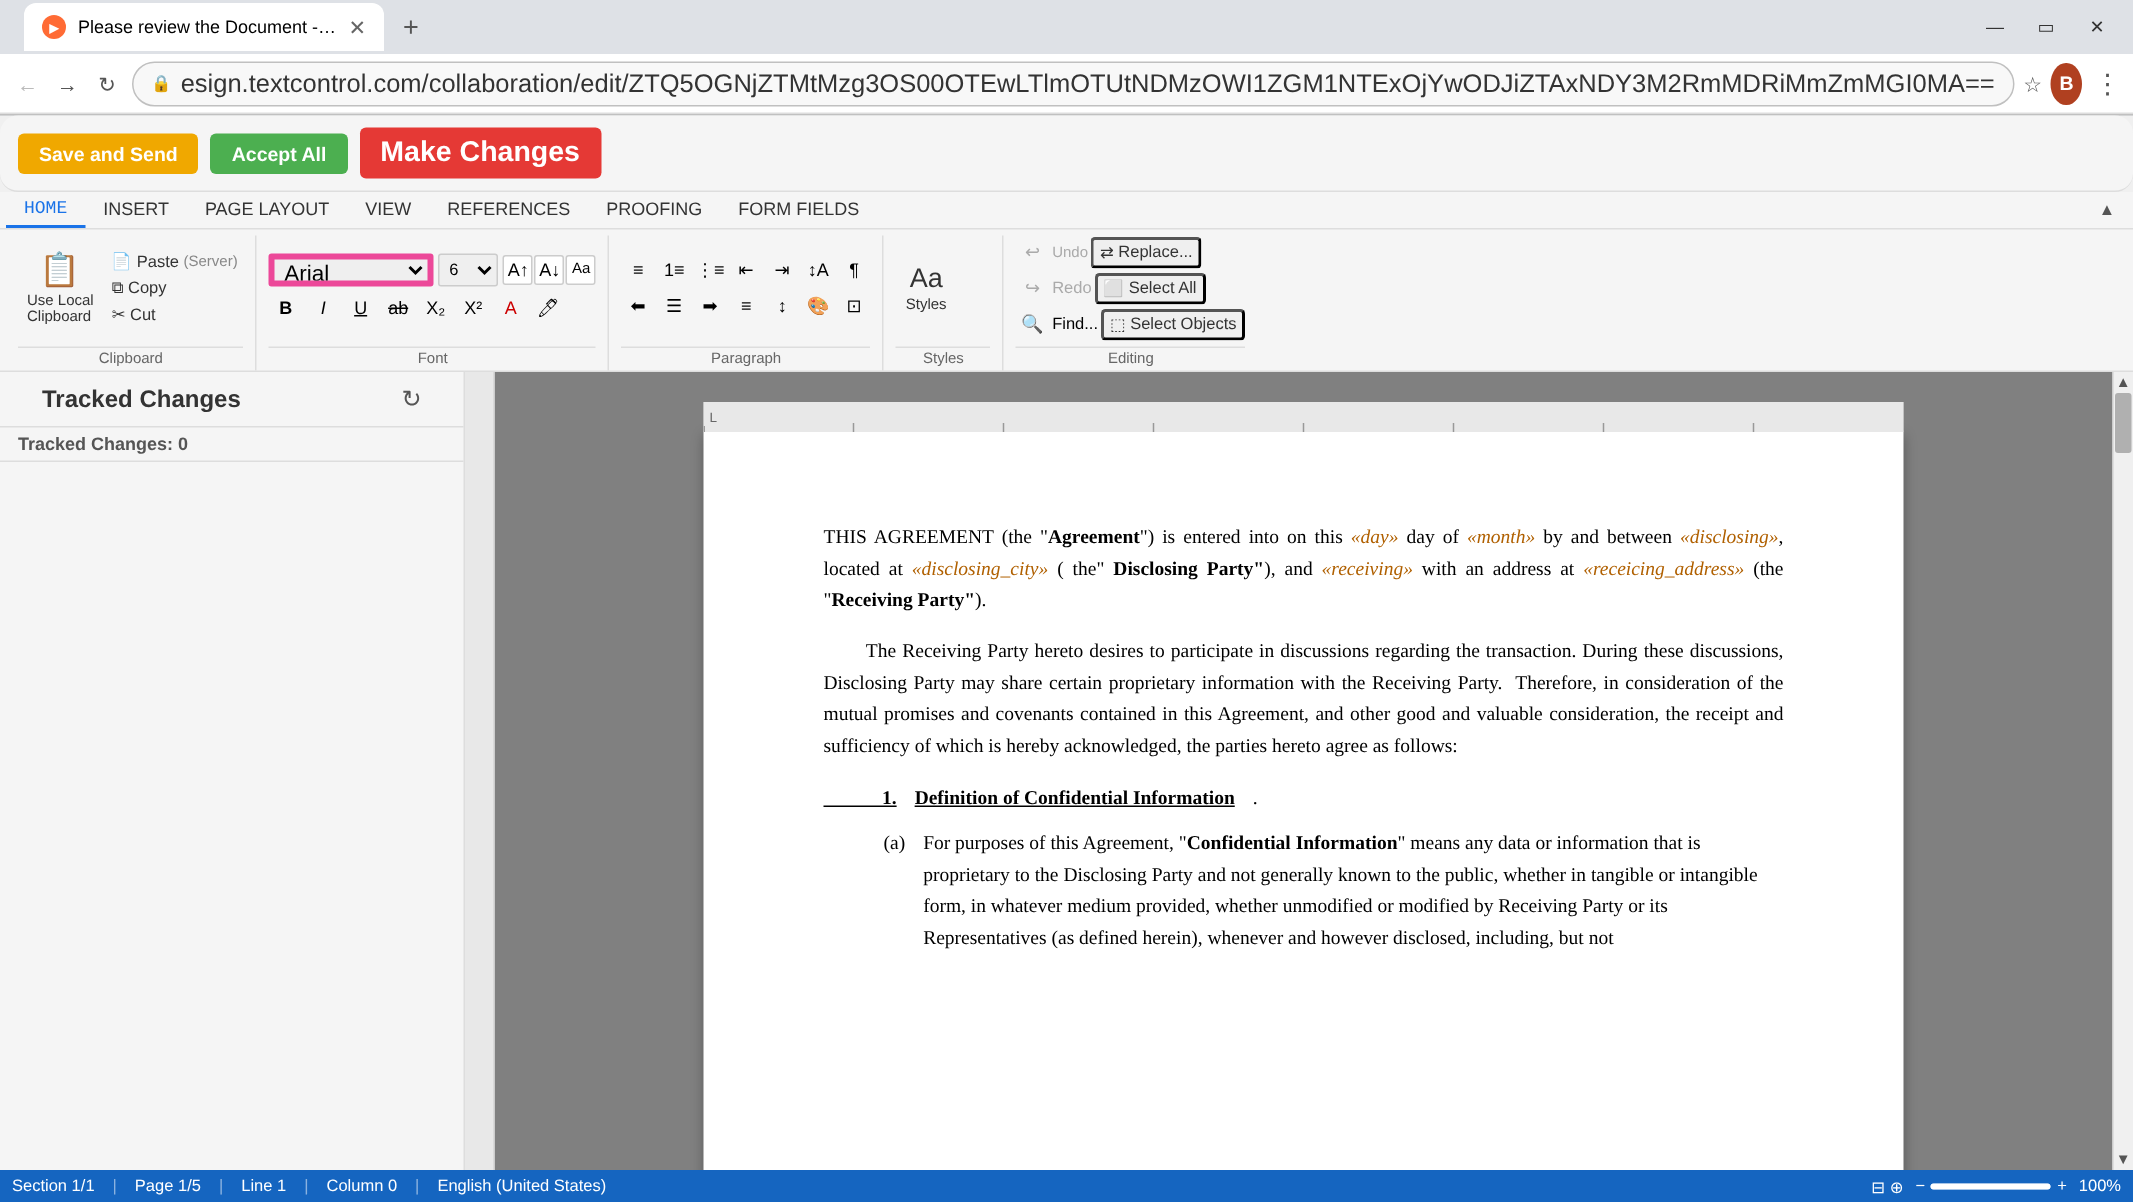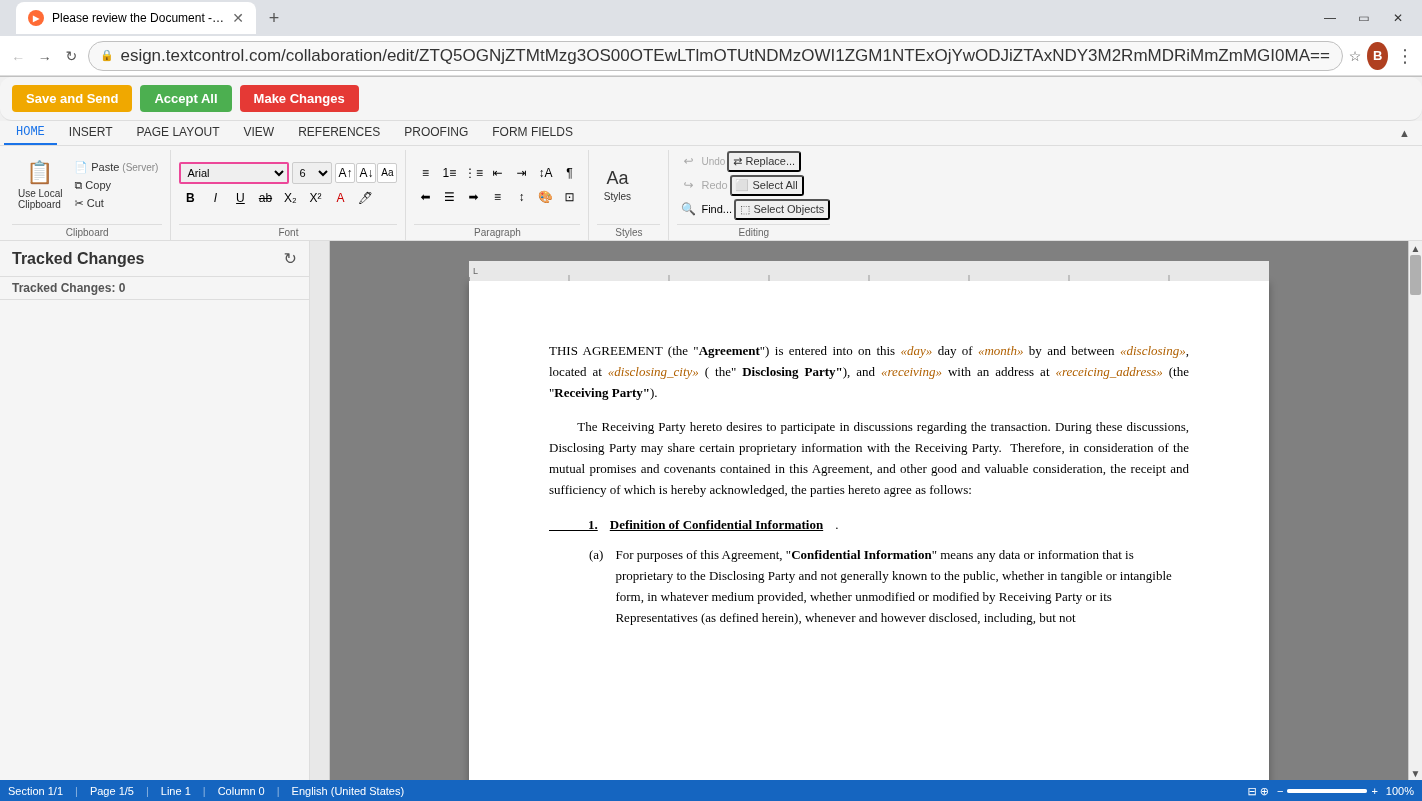--- a/index.html
+++ b/index.html
@@ -150,21 +150,21 @@
       font-size: 13px;
       font-weight: 600;
       cursor: pointer;
     }
     .btn-make-changes {
       background: #e53935;
       color: white;
       border: none;
       padding: 6px 14px;
       border-radius: 4px;
-      font-size: 13px;
+      font-size: 19px;
       font-weight: 600;
       cursor: pointer;
     }
 
     
     .ribbon {
       background: #f5f5f5;
       border-bottom: 1px solid #ddd;
     }
     .ribbon-tabs {
@@ -264,22 +264,22 @@
       gap: 3px;
     }
     .font-row1, .font-row2 {
       display: flex;
       align-items: center;
       gap: 3px;
     }
     .font-select {
       width: 110px;
       height: 22px;
-      font-size: 11px;
-      border: 2px solid #ec4899;
+      font-size: 15px;
+      border: 4px solid #ec4899;
       border-radius: 2px;
       padding: 0 2px;
     }
     .font-size-select {
       width: 40px;
       height: 22px;
       font-size: 11px;
       border: 1px solid #ccc;
       border-radius: 2px;
       padding: 0 2px;
@@ -340,21 +340,21 @@
     .left-panel {
       width: 310px;
       background: #f5f5f5;
       border-right: 1px solid #ddd;
       display: flex;
       flex-direction: column;
     }
     .panel-header {
       display: flex;
       align-items: flex-end;
-      padding: 8px 12px;
+      padding: 8px 28px;
       border-bottom: 1px solid #ddd;
     }
     .panel-title {
       font-size: 16px;
       font-weight: 600;
       color: #333;
       flex: 1;
     }
     .panel-icon {
       cursor: pointer;

